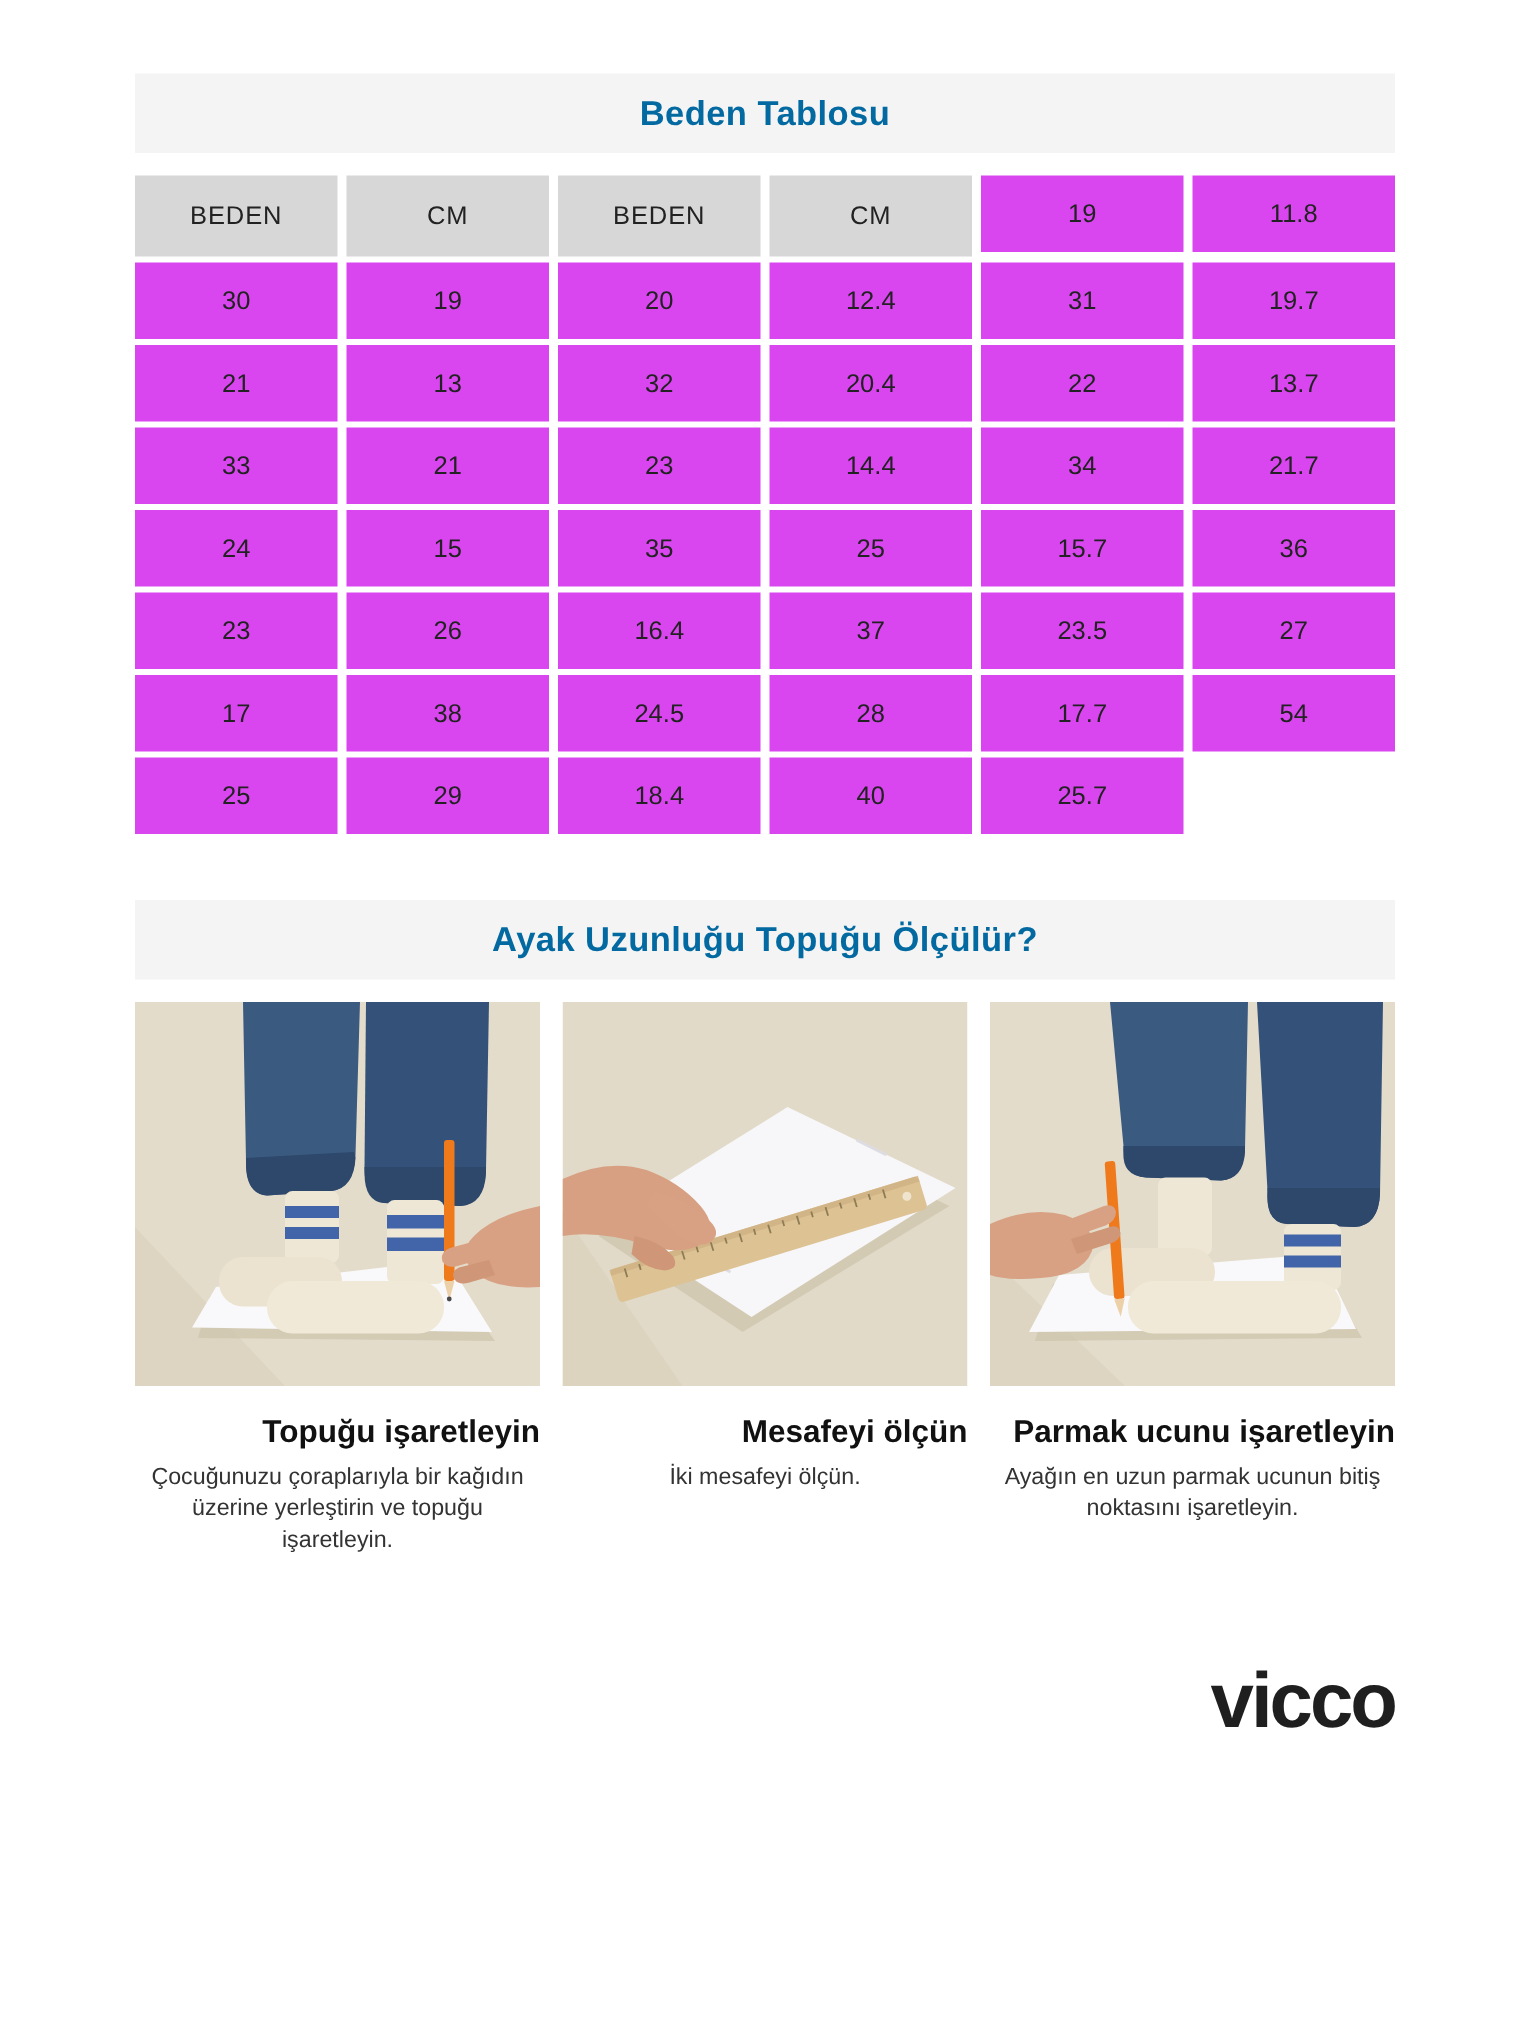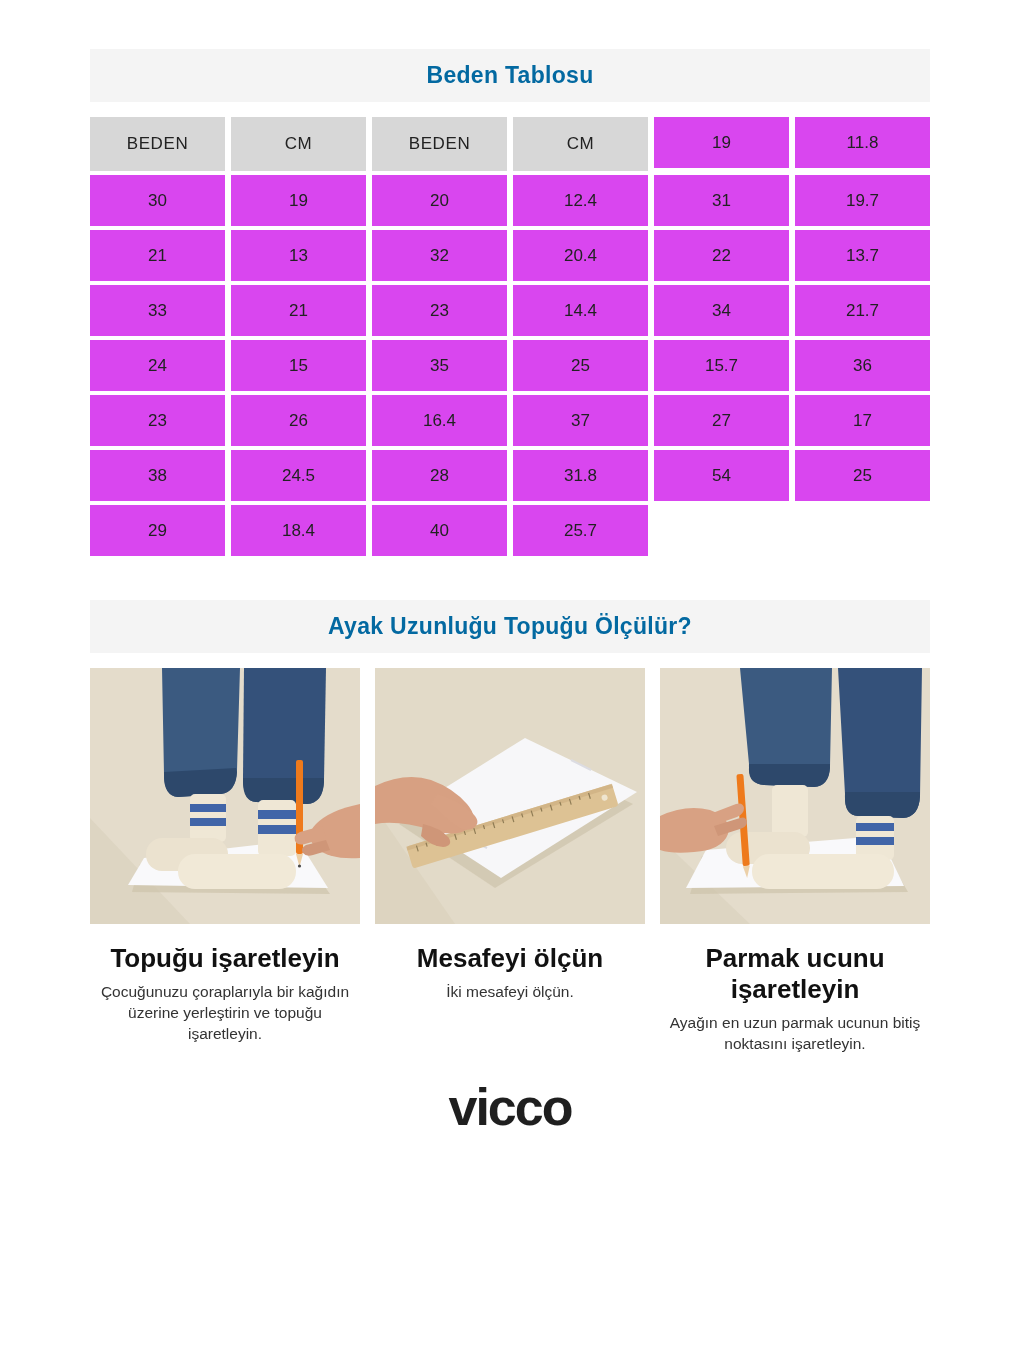--- a/index.html
+++ b/index.html
@@ -32,24 +32,24 @@
   .cell.head { background:#d7d7d7; height:54px; letter-spacing:.6px; }
 
   .measure-bar { margin-top:44px; }
 
   .steps {
     margin-top:15px;
     display:grid; grid-template-columns:repeat(3,1fr); column-gap:15px;
   }
   .photo { width:270px; height:256px; }
   .photo svg { display:block; width:270px; height:256px; }
-  .step-title { margin-top:19px; text-align:center; font-size:26px; font-weight:bold; color:#111; }
+  .step-title { margin-top:19px; text-align:right; font-size:21px; font-weight:bold; color:#111; }
   .step-desc  { margin-top:8px; text-align:center; font-size:15.5px; line-height:1.35; color:#333; padding:0 2px; }
 
-  .footer { margin-top:26px; text-align:center; }
+  .footer { margin-top:70px; text-align:right; }
   .brand {
     font-size:52px; font-weight:bold; letter-spacing:-2px;
     color:#1f1f1f; line-height:1;
   }
 </style>
 </head>
 <body>
 
 <div class="page">
 
@@ -93,28 +93,29 @@
     <div class="cell">35</div>
 
     <div class="cell">25</div>
     <div class="cell">15.7</div>
     <div class="cell">36</div>
     <div class="cell">23</div>
 
     <div class="cell">26</div>
     <div class="cell">16.4</div>
     <div class="cell">37</div>
+    <div class="cell">23.5</div>
 
     <div class="cell">27</div>
     <div class="cell">17</div>
     <div class="cell">38</div>
     <div class="cell">24.5</div>
 
     <div class="cell">28</div>
-    <div class="cell">31.8</div>
+    <div class="cell">17.7</div>
     <div class="cell">54</div>
     <div class="cell">25</div>
 
     <div class="cell">29</div>
     <div class="cell">18.4</div>
     <div class="cell">40</div>
     <div class="cell">25.7</div>
   </div>
 
   <div class="section-bar measure-bar">

